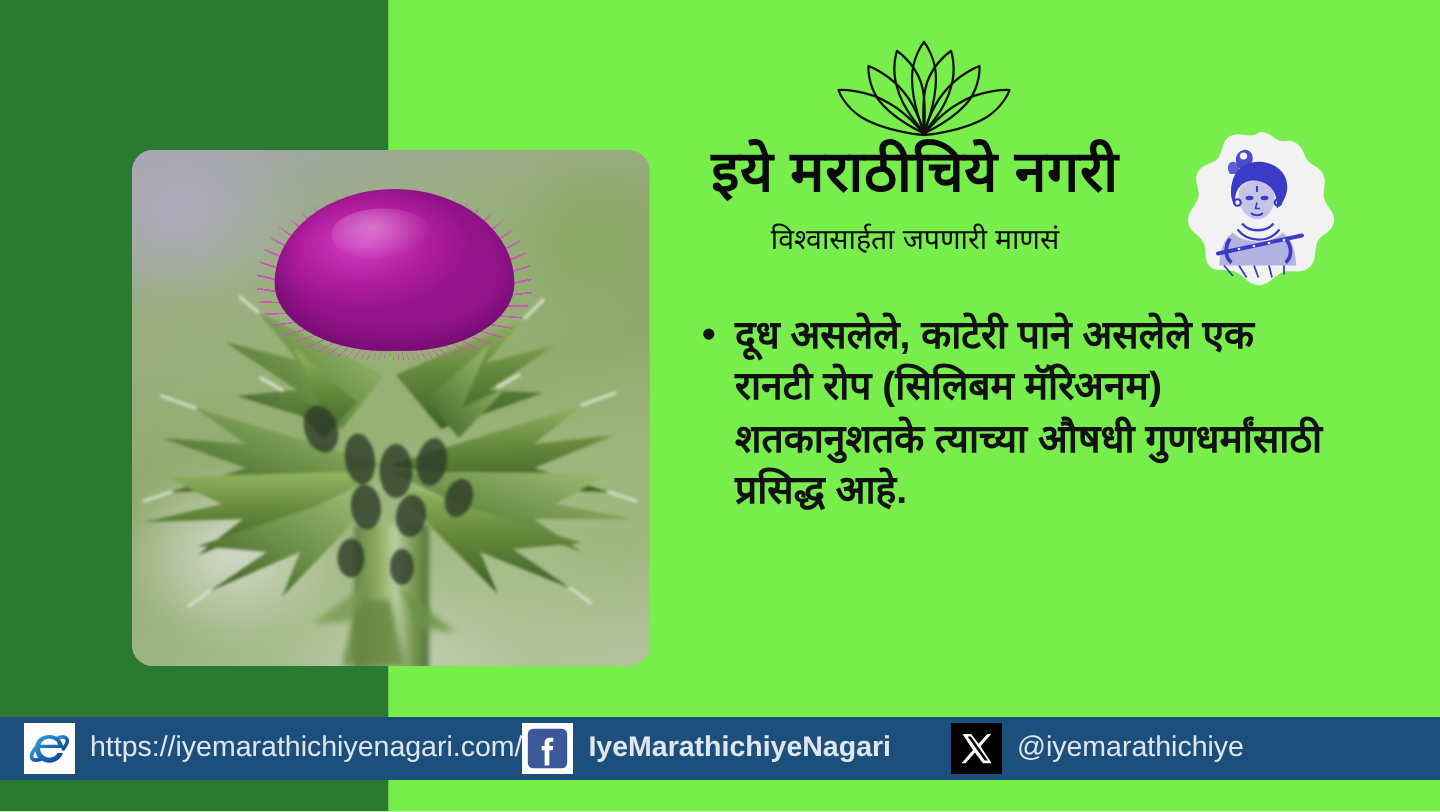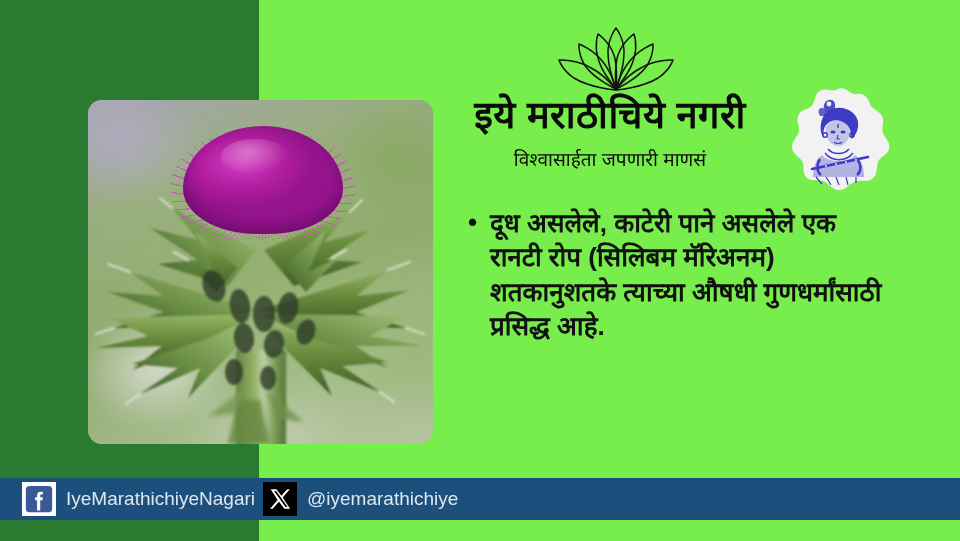--- a/index.html
+++ b/index.html
@@ -351,33 +351,52 @@
       <path d="M30 92 L36 99 M40 92 L45 100 M50 92 L53 100 M60 92 L62 100 M70 92 L70 98" stroke="#3b3bc8" stroke-width="1.2" fill="none"></path>
     </g>
   </svg>
 
   <ul class="body-list">
     <li class="body-item">दूध असलेले, काटेरी पाने असलेले एक रानटी रोप (सिलिबम मॅरिअनम) शतकानुशतके त्याच्या औषधी गुणधर्मांसाठी प्रसिद्ध आहे.</li>
   </ul>
 
   <div class="footer-bar">
 
-
-    <div class="footer-item" style="margin-left:22px;">
+    <div class="footer-item" style="margin-left:16px;">
+      <span class="ico-box ico-ie">
+        <svg viewBox="0 0 32 32" width="30" height="30">
+          <defs>
+            <linearGradient id="ieb" x1="0" y1="0" x2="1" y2="1">
+              <stop offset="0%" stop-color="#3aa6e0"></stop>
+              <stop offset="55%" stop-color="#1866b4"></stop>
+              <stop offset="100%" stop-color="#0f3f80"></stop>
+            </linearGradient>
+          </defs>
+          <path d="M20.5 9.2c3.6-1.7 6.6-1.8 7.7-.2 1 1.5 0 4.3-2.4 7.3" fill="none" stroke="url(#ieb)" stroke-width="2.6" stroke-linecap="round"></path>
+          <path d="M11.3 22.9c-3.6 1.7-6.7 1.8-7.7.2-1-1.6.1-4.5 2.7-7.6" fill="none" stroke="url(#ieb)" stroke-width="2.6" stroke-linecap="round"></path>
+          <path d="M16 6.4c5.3 0 9.6 4.1 9.9 9.3H9.3c0 3.9 2.9 6.8 6.6 6.8 2.5 0 4.6-1.2 5.8-3.3h3.9
+                   c-1.5 4.2-5.3 6.9-9.7 6.9-5.8 0-10.2-4.5-10.2-10.3S10.2 6.4 16 6.4Z" fill="url(#ieb)"></path>
+          <path d="M9.6 13.3h12.6c-.6-2.5-3.1-4.3-6.3-4.3s-5.6 1.8-6.3 4.3Z" fill="#ffffff"></path>
+        </svg>
+      </span>
+      <span class="footer-text" style="margin-left:10px;">https://iyemarathichiyenagari.com/</span>
+    </div>
+
+    <div class="footer-item" style="font-weight:bold;">
       <span class="ico-box ico-fb">
         <svg viewBox="0 0 32 32" width="28" height="28">
           <rect x="1" y="1" width="30" height="30" rx="4" fill="#3b5998"></rect>
           <path d="M20.4 10.9h-2.1c-.5 0-.9.4-.9 1v2.2h3l-.4 3.3h-2.6V29h-3.6v-11.6h-2.2v-3.3h2.2v-2.4
                    c0-2.3 1.5-3.9 3.8-3.9h2.8v3.1Z" fill="#ffffff"></path>
         </svg>
       </span>
       <span class="footer-text" style="margin-left:10px;">IyeMarathichiyeNagari</span>
     </div>
 
-    <div class="footer-item" style="margin-left:8px;">
+    <div class="footer-item" style="margin-left:40px;">
       <span class="ico-box ico-x">
         <svg viewBox="0 0 32 32" width="26" height="26">
           <path d="M4.5 4h7.1l6.1 8.1L24.9 4h3.2l-8.8 10.1L28.4 28h-7.1l-6.6-8.8L7 28H3.8l9.3-10.7L4.5 4Z
                    M8.7 6.2l14.1 19.6h2.6L11.3 6.2H8.7Z" fill="#ffffff"></path>
         </svg>
       </span>
       <span class="footer-text" style="margin-left:10px;">@iyemarathichiye</span>
     </div>
 
   </div>

